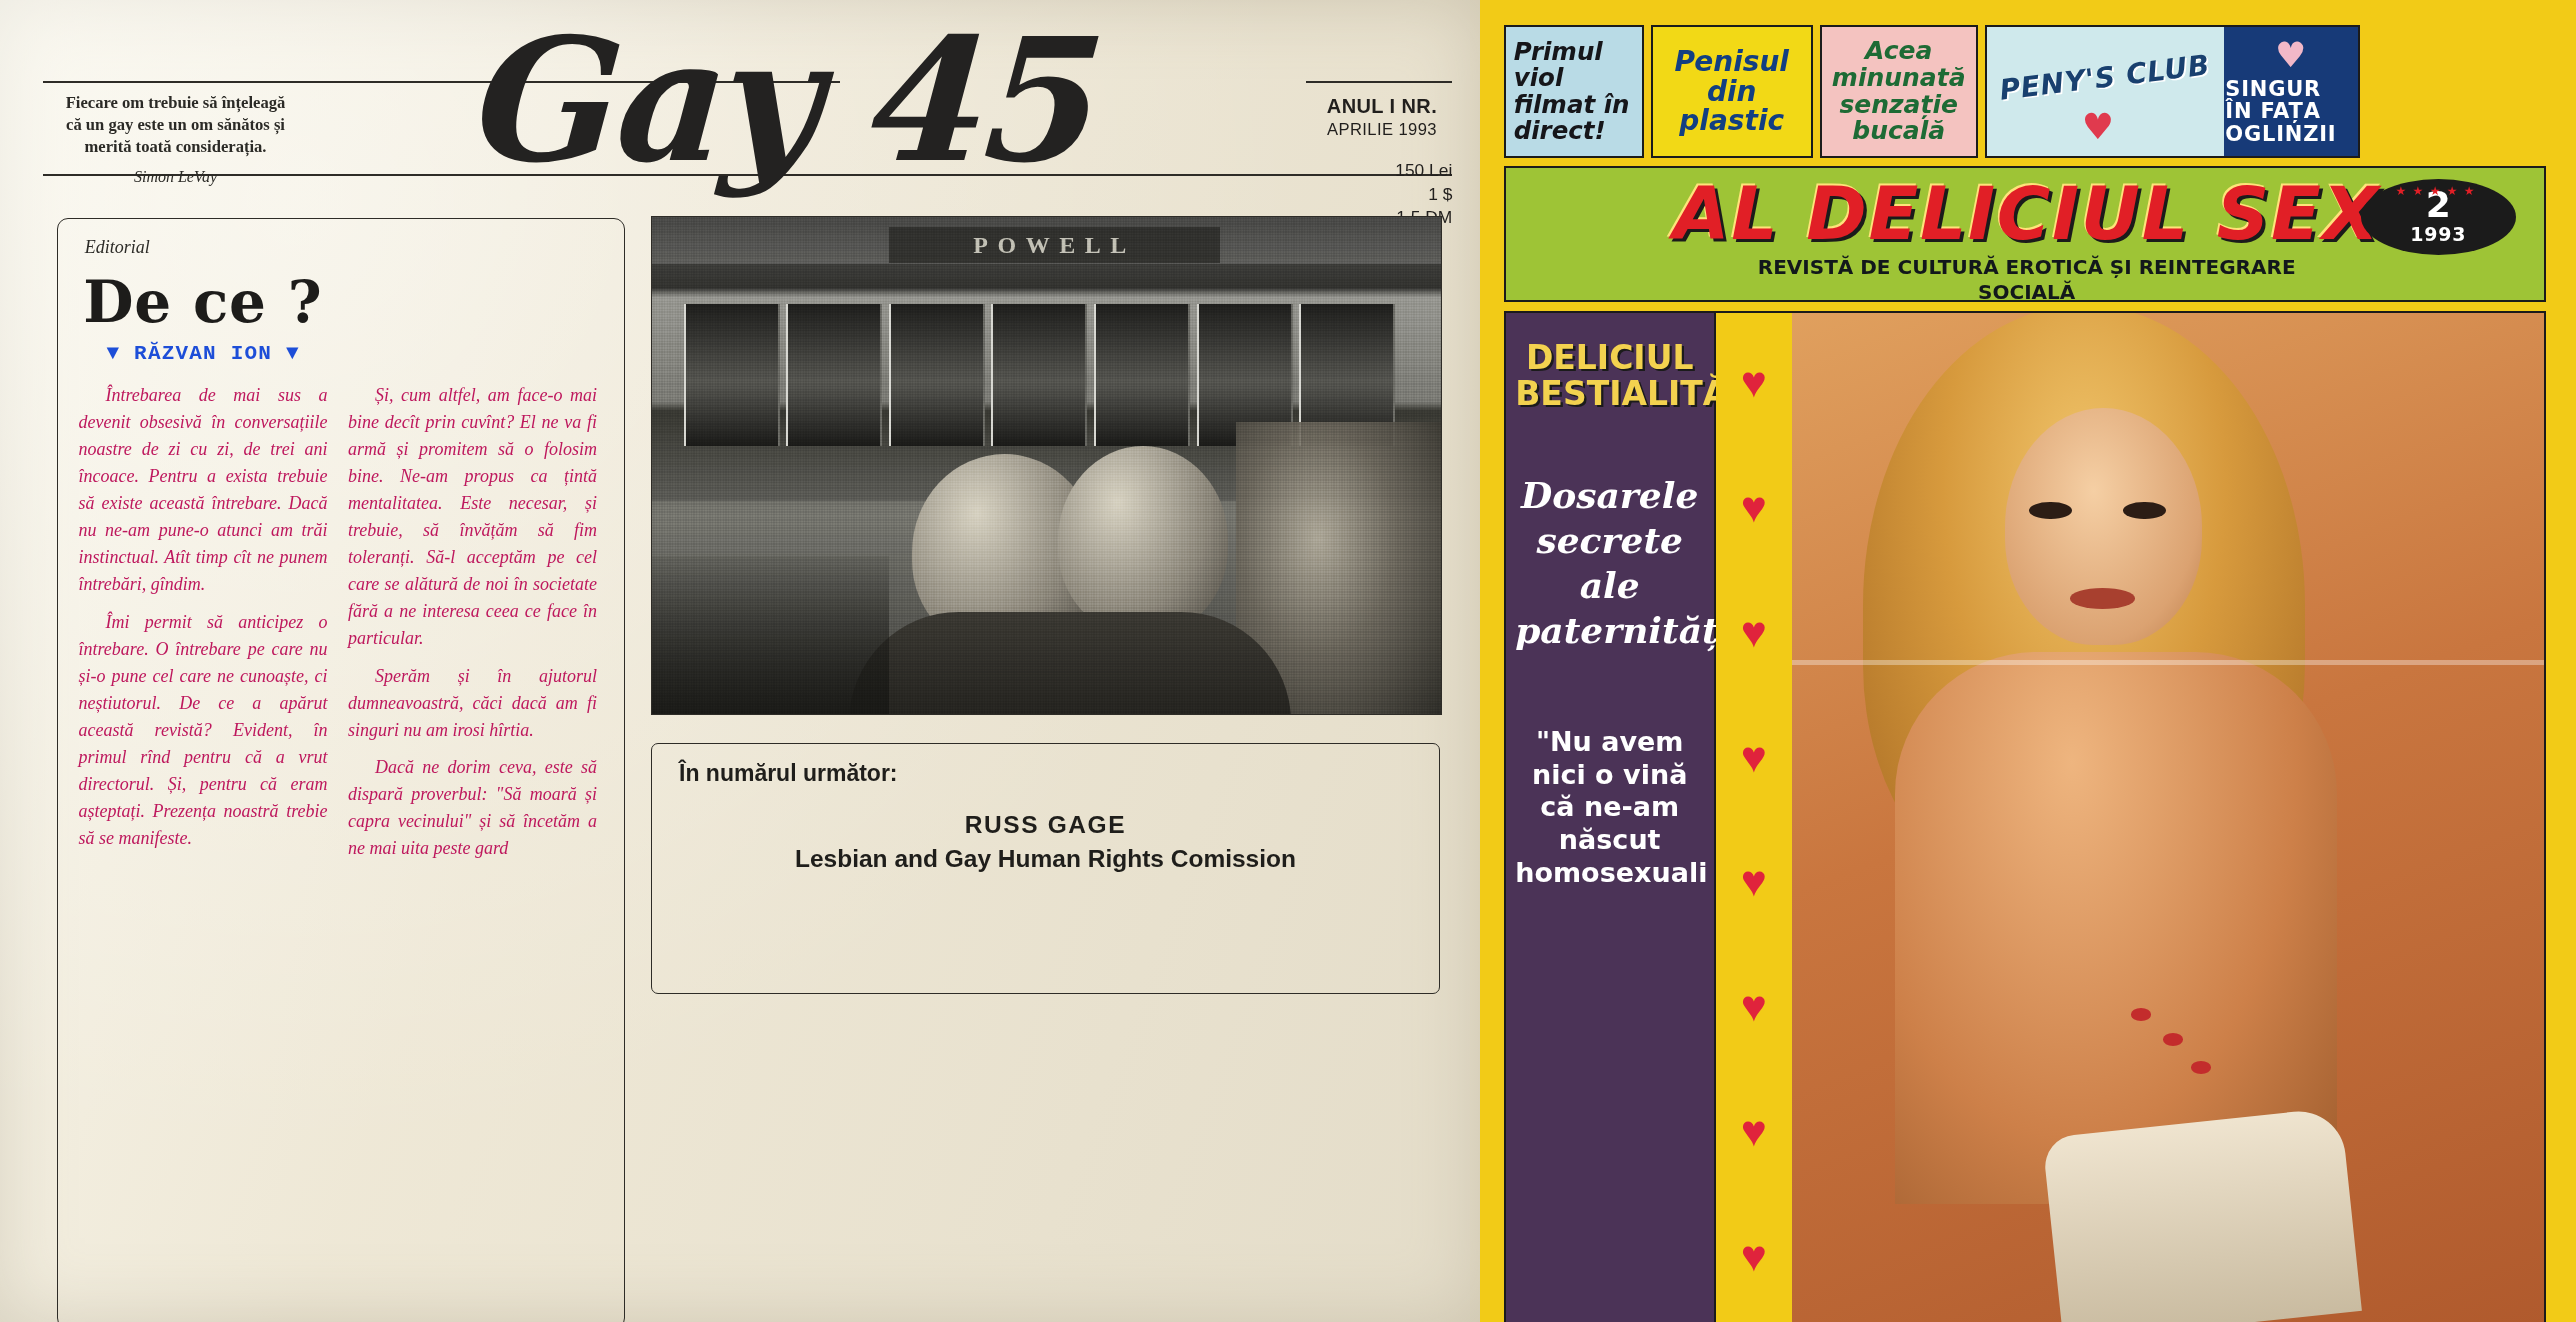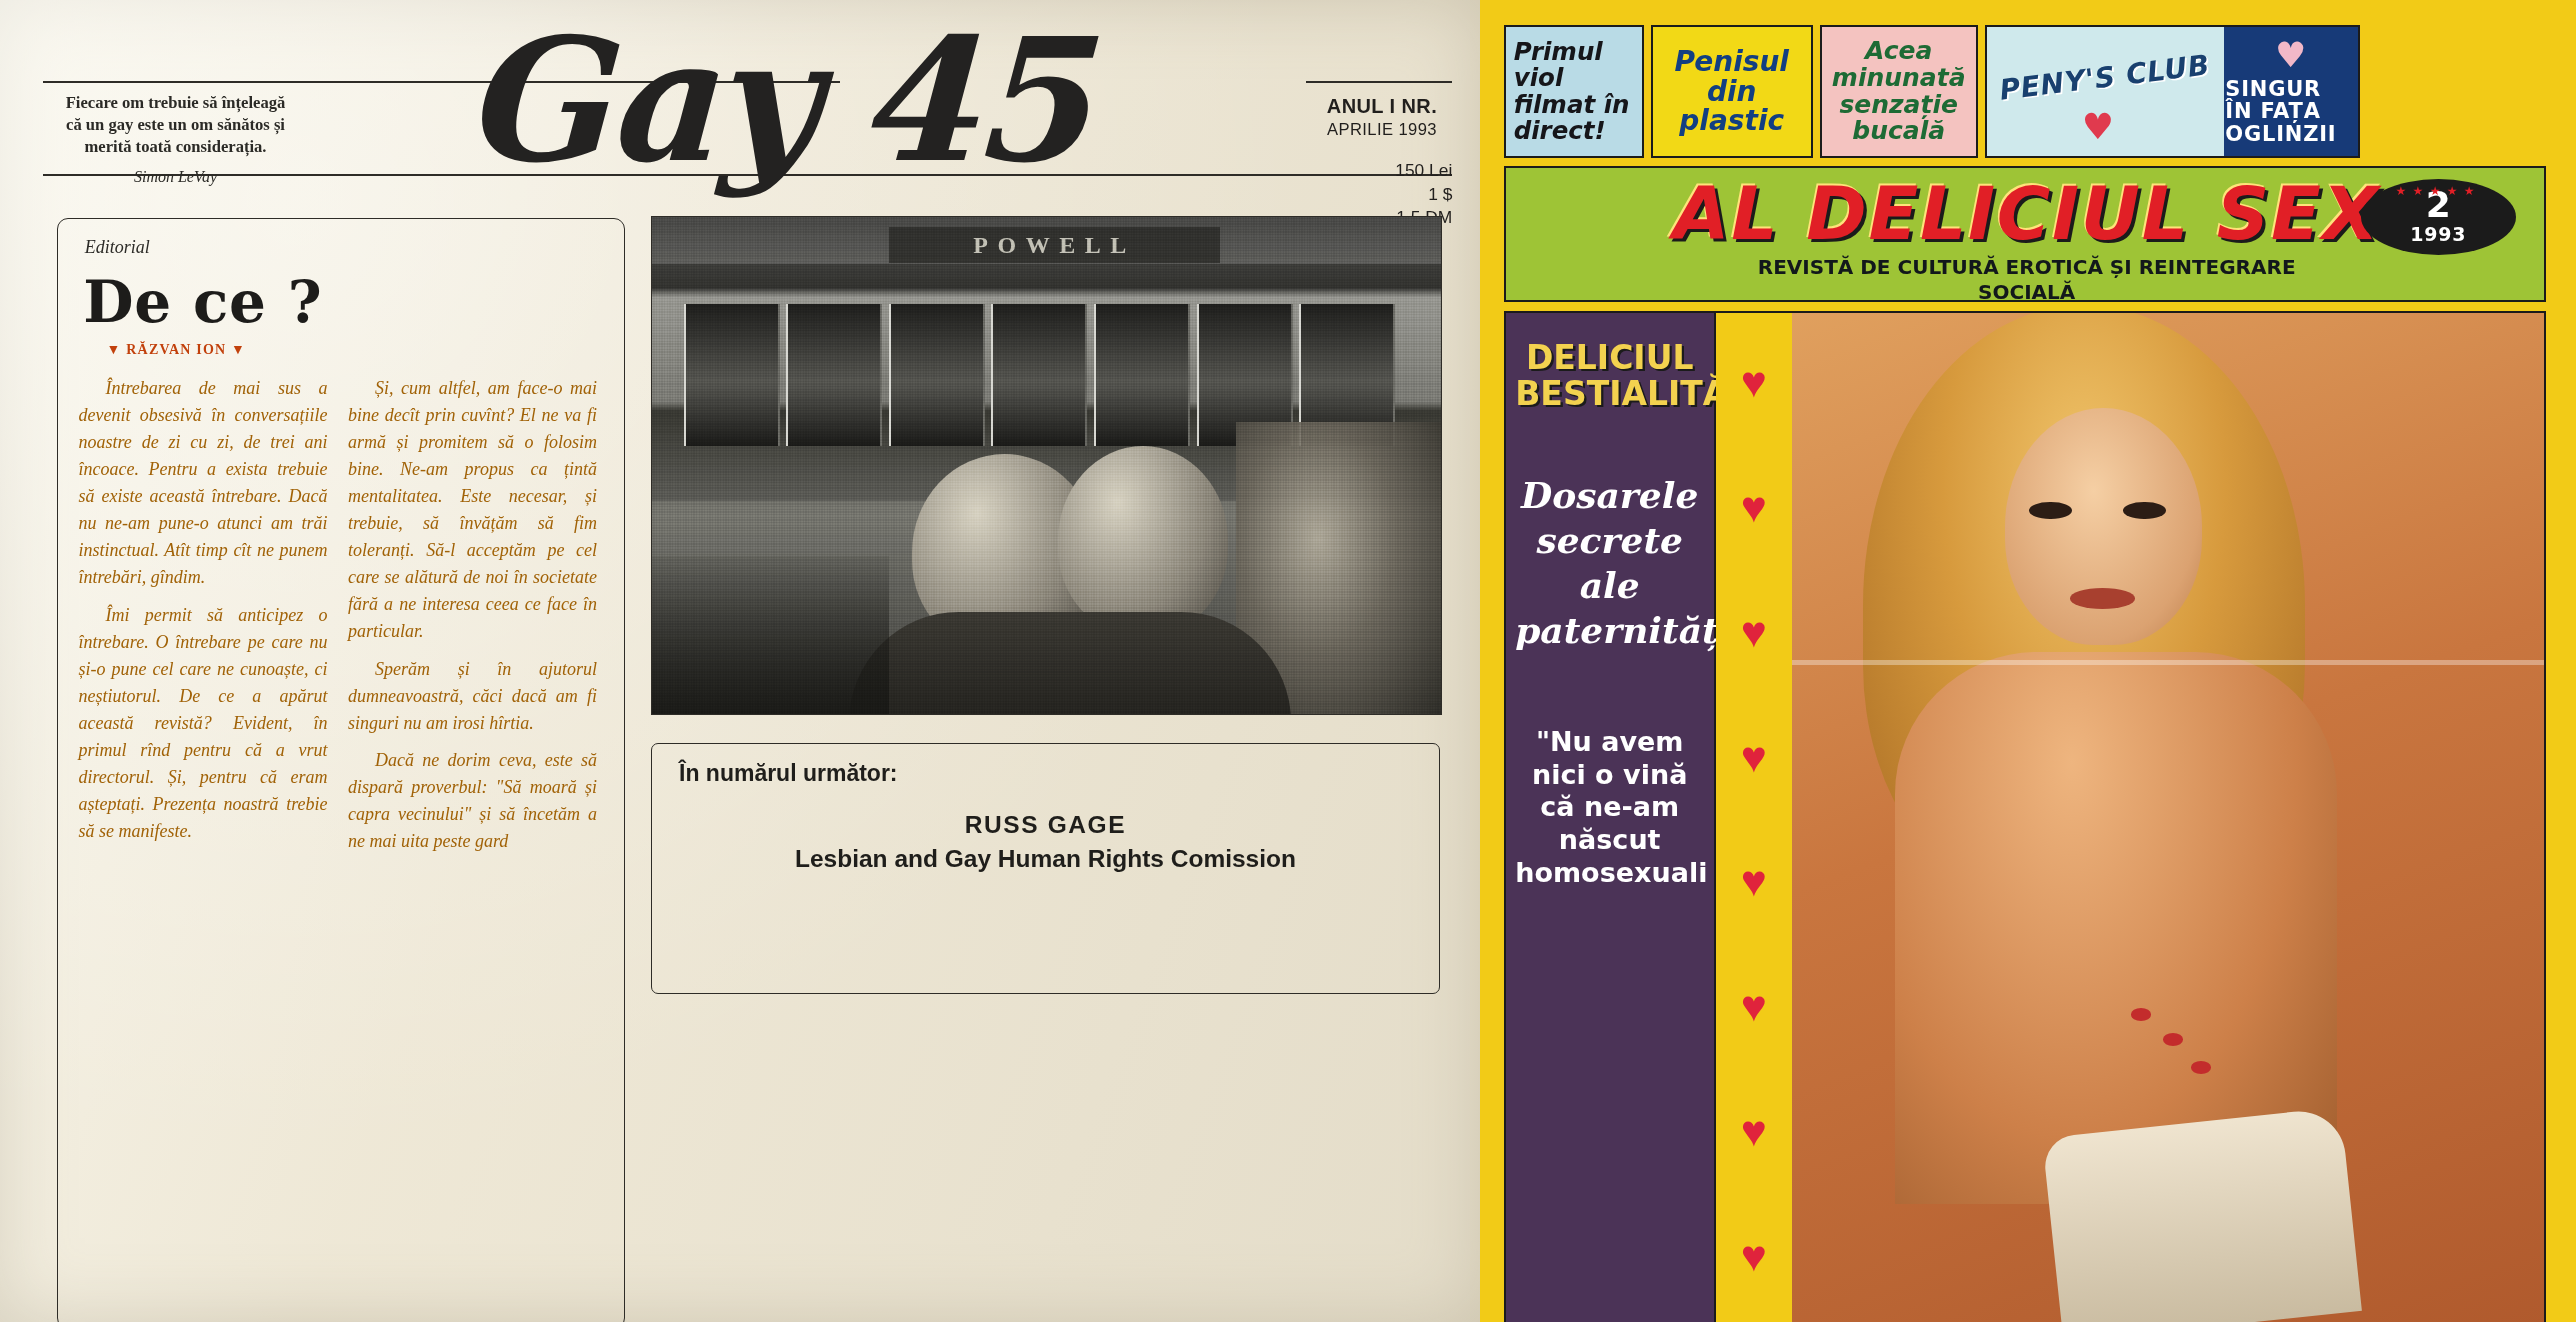--- a/index.html
+++ b/index.html
@@ -142,38 +142,38 @@
   }
   .headline {
     font-family: "DejaVu Serif", serif;
     font-weight: 700;
     font-size: 58px;
     letter-spacing: 0.8px;
     color: #1d1c1a;
     margin: 4.7px 0 3.2px 4.7px;
   }
   .byline {
-    font-family: Liberation Serif, serif;
-    font-weight: 700;
-    font-size: 14px;
+    font-family: Liberation Mono, monospace;
+    font-weight: 700;
+    font-size: 21px;
     letter-spacing: 1.2px;
-    color: #c2410c;
+    color: #1d4ed8;
     margin: 6.3px 0 17.4px 28px;
   }
   .cols {
     display: flex;
     gap: 20.5px;
   }
   .col {
     width: 249px;
     font-family: "Liberation Serif", serif;
     font-style: italic;
     font-size: 18px;
     line-height: 1.5;
-    color: #a16207;
+    color: #be185d;
     text-align: justify;
   }
   .col p { margin: 0 0 10.3px 0; text-indent: 27px; }
 
   
   .photo {
     position: absolute;
     left: 616px; top: 8px;
     width: 789px; height: 497px;
     border: 1.6px solid #2e2c27;

